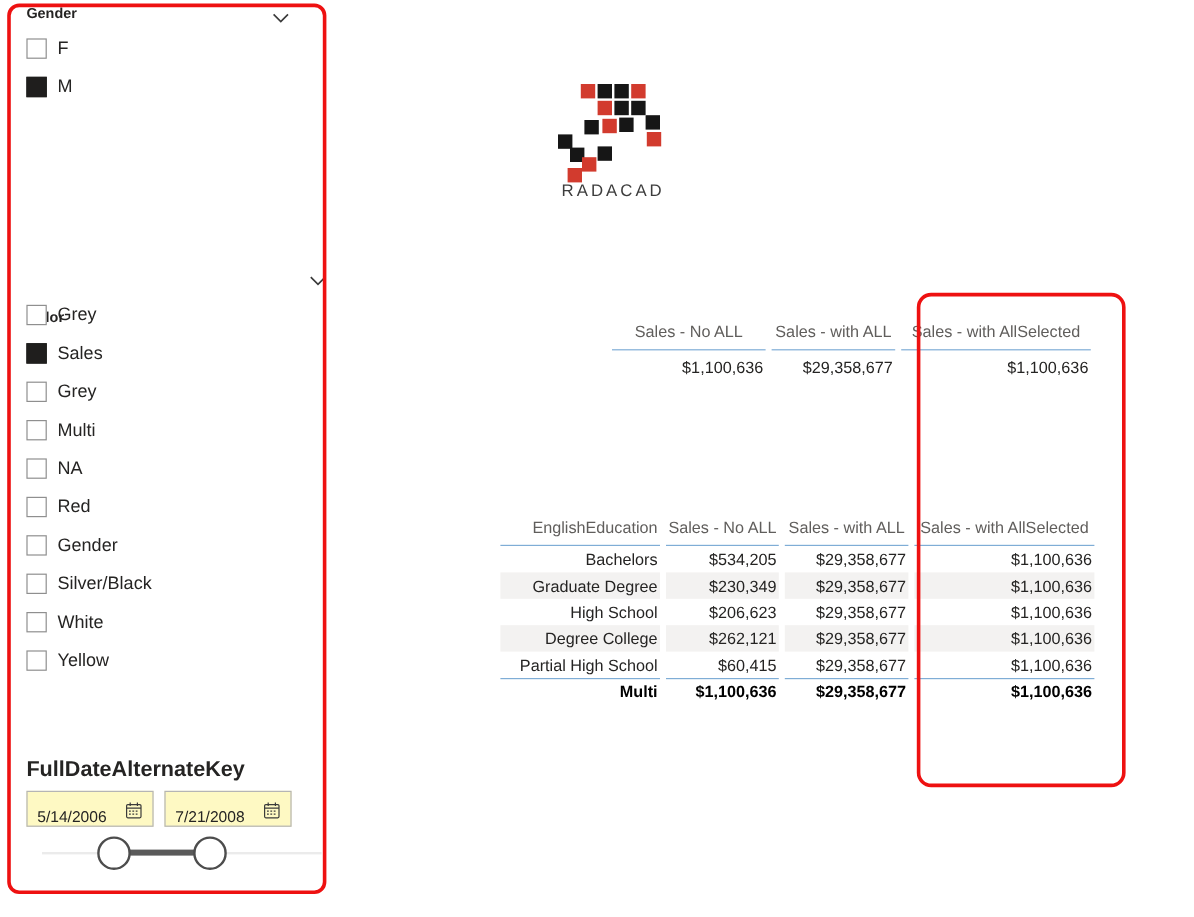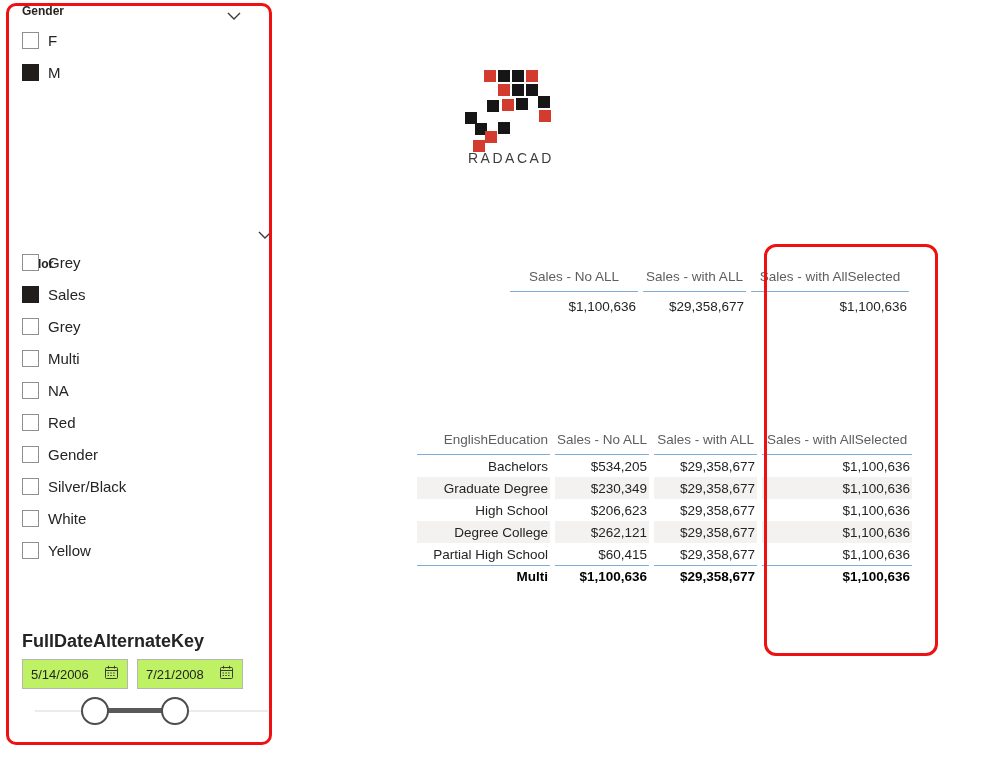--- a/index.html
+++ b/index.html
@@ -18,22 +18,22 @@
   
   .slicer-title{position:absolute; left:22px; font-size:12px; font-weight:600; color:var(--text);}
   .chevron{position:absolute; cursor:pointer;}
   .check-list{position:absolute; left:22px;}
   .check-row{display:flex; align-items:center; height:32px; cursor:pointer;}
   .checkbox{width:17px; height:17px; border:1px solid var(--checkbox); background:#fff; flex:0 0 auto;}
   .checkbox.checked{background:#1f1e1d; border-color:#1f1e1d;}
   .check-label{margin-left:9px; font-size:15px; color:var(--text);}
 
   
-  .date-box{position:absolute; top:659px; width:106px; height:30px; border:1px solid #b5b5b5; background:#bef264;
-            display:flex; align-items:center; justify-content:space-between; padding:0 8px; cursor:text;}
+  .date-box{position:absolute; top:659px; width:106px; height:30px; border:1px solid #b5b5b5; background:#fef9c3;
+            display:flex; align-items:flex-end; justify-content:space-between; padding:0 8px; cursor:text;}
   .date-val{font-size:13px; color:var(--text);}
   .slider-track{position:absolute; left:35px; top:710px; width:233px; height:2px; background:#ebebeb;}
   .slider-active{position:absolute; left:95px; top:708px; width:80px; height:5px; background:#5a5a5a;}
   .slider-handle{position:absolute; top:697px; width:28px; height:28px; border-radius:50%;
                  border:2px solid #4d4d4d; background:#fff; cursor:grab;}
   .handle-start{left:81px;} .handle-end{left:161px;}
 
   
   .logo{position:absolute; left:458px; top:68px; width:95px; height:86px;}
   .sq{position:absolute; width:12px; height:12px;}

